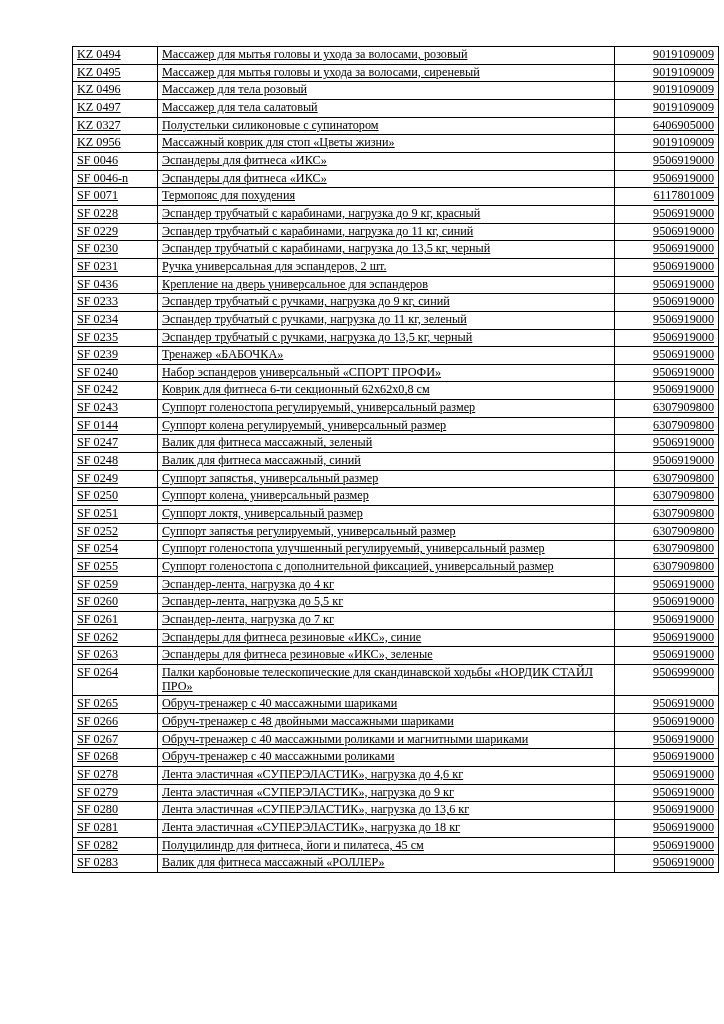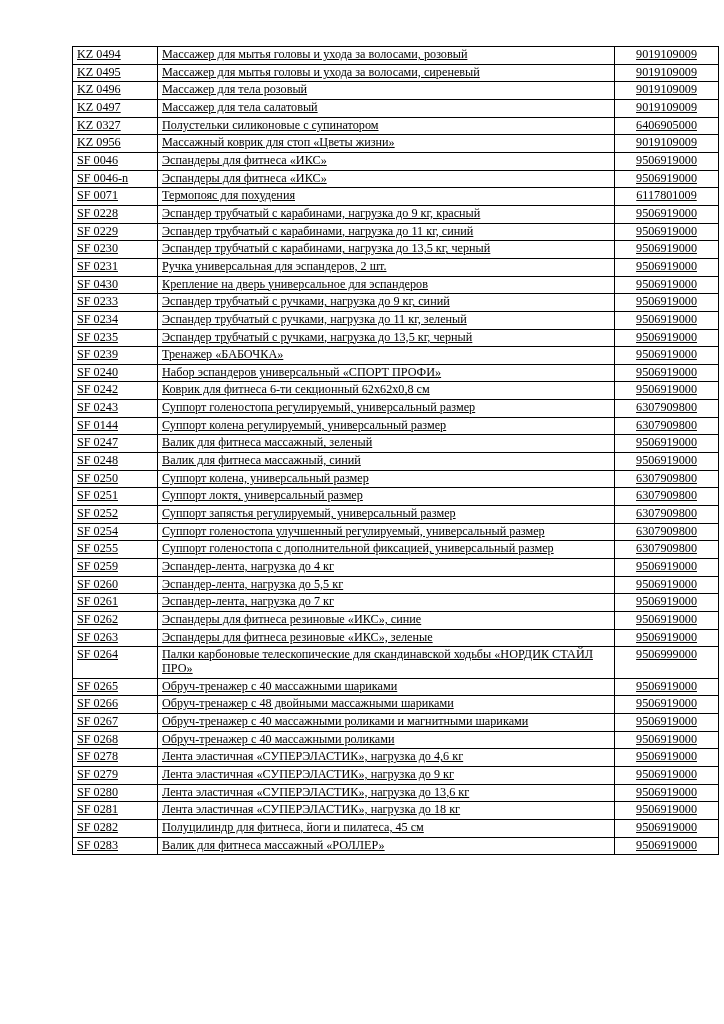--- a/index.html
+++ b/index.html
@@ -35,21 +35,21 @@
     font-family: "Liberation Serif", serif;
   }
   td.code {
     width: 76px;
   }
   td.name {
     width: 448px;
   }
   td.tnved {
     width: 95px;
-    text-align: center;
+    text-align: right;
     white-space: nowrap;
   }
 </style>
 </head>
 <body>
 
 <div class="page">
   <table class="catalog">
     <tbody>
         <tr>
@@ -111,21 +111,21 @@
           <td class="code">SF 0230</td>
           <td class="name">Эспандер трубчатый с карабинами, нагрузка до 13,5 кг, черный</td>
           <td class="tnved">9506919000</td>
         </tr>
         <tr>
           <td class="code">SF 0231</td>
           <td class="name">Ручка универсальная для эспандеров, 2 шт.</td>
           <td class="tnved">9506919000</td>
         </tr>
         <tr>
-          <td class="code">SF 0430</td>
+          <td class="code">SF 0436</td>
           <td class="name">Крепление на дверь универсальное для эспандеров</td>
           <td class="tnved">9506919000</td>
         </tr>
         <tr>
           <td class="code">SF 0233</td>
           <td class="name">Эспандер трубчатый с ручками, нагрузка до 9 кг, синий</td>
           <td class="tnved">9506919000</td>
         </tr>
         <tr>
           <td class="code">SF 0234</td>
@@ -164,20 +164,25 @@
         </tr>
         <tr>
           <td class="code">SF 0247</td>
           <td class="name">Валик для фитнеса массажный, зеленый</td>
           <td class="tnved">9506919000</td>
         </tr>
         <tr>
           <td class="code">SF 0248</td>
           <td class="name">Валик для фитнеса массажный, синий</td>
           <td class="tnved">9506919000</td>
+        </tr>
+        <tr>
+          <td class="code">SF 0249</td>
+          <td class="name">Суппорт запястья, универсальный размер</td>
+          <td class="tnved">6307909800</td>
         </tr>
         <tr>
           <td class="code">SF 0250</td>
           <td class="name">Суппорт колена, универсальный размер</td>
           <td class="tnved">6307909800</td>
         </tr>
         <tr>
           <td class="code">SF 0251</td>
           <td class="name">Суппорт локтя, универсальный размер</td>
           <td class="tnved">6307909800</td>

